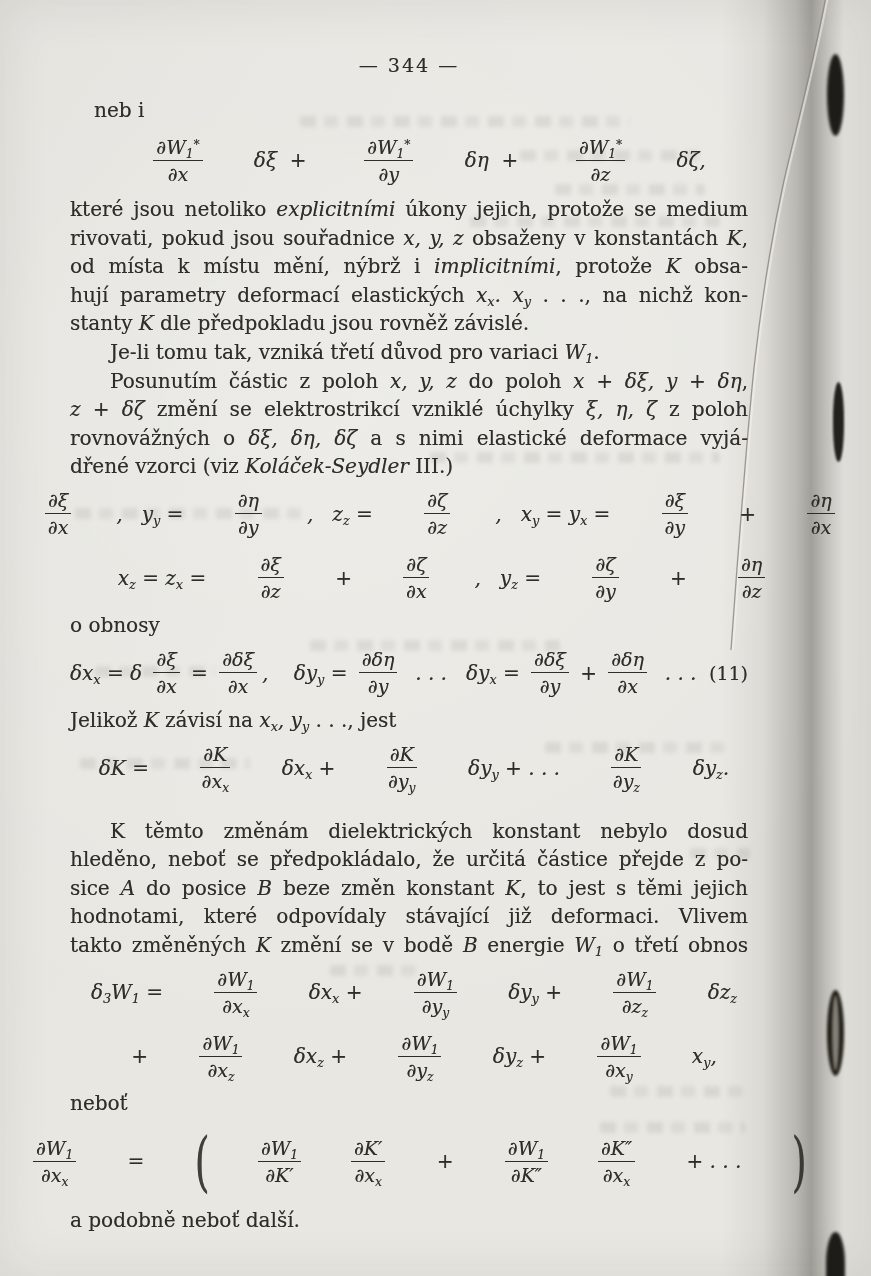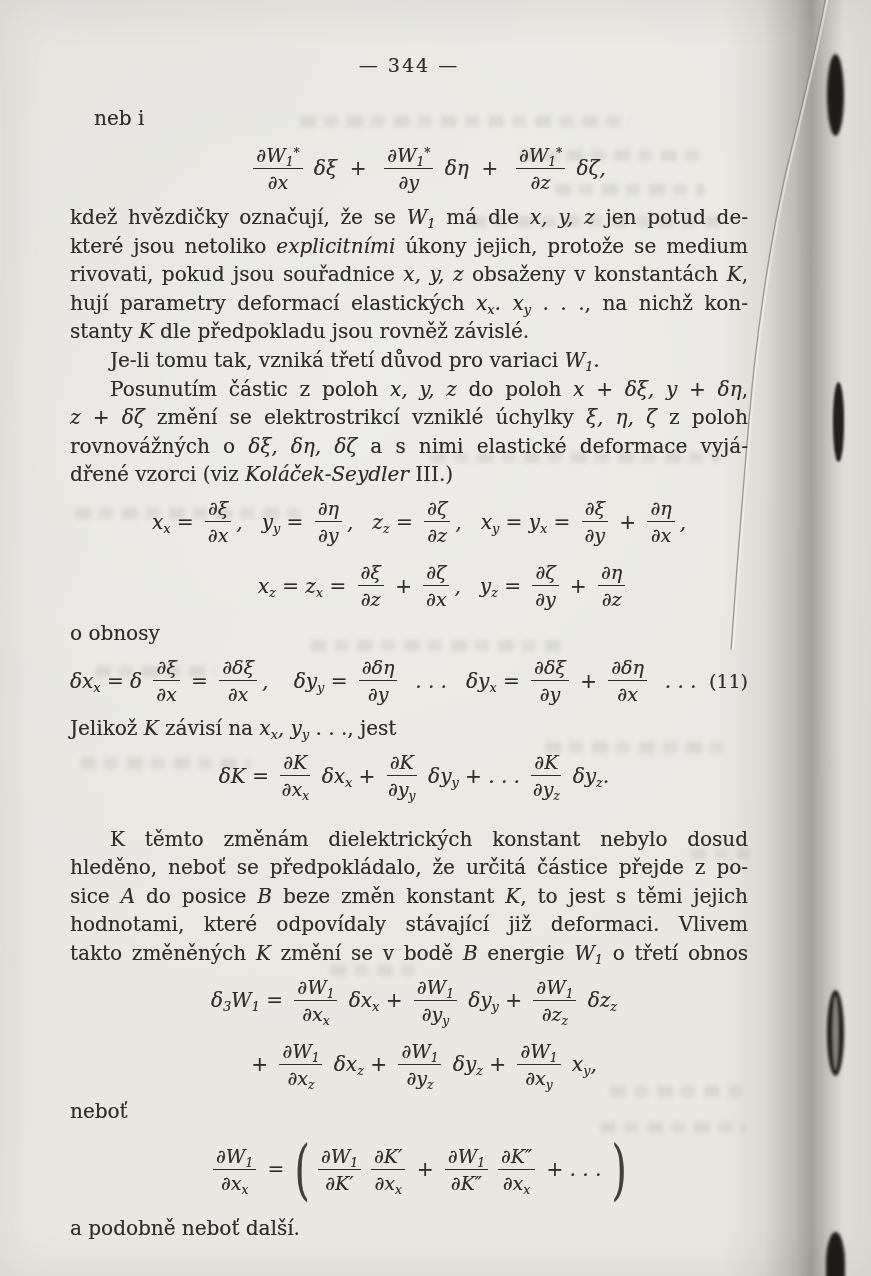--- a/index.html
+++ b/index.html
@@ -39,36 +39,36 @@
     background:repeating-linear-gradient(90deg,
       rgba(110,108,100,0.35) 0 16px, rgba(110,108,100,0) 16px 24px,
       rgba(110,108,100,0.28) 24px 38px, rgba(110,108,100,0) 38px 47px);
   }
 
   .content{
     position:absolute;left:70px;top:52px;width:678px;
     color:#2f2d29;font-size:20px;
     text-shadow:0.2px 0.2px 0.6px rgba(47,45,41,0.5);
   }
-  .pagenum{text-align:center;letter-spacing:2px;font-size:19px;line-height:26px;margin-bottom:26px;}
+  .pagenum{text-align:center;letter-spacing:2px;font-size:19px;line-height:26px;margin-bottom:18px;}
   .line{line-height:29px;}
   .intro{margin-left:24px;}
   .indent{text-indent:40px;}
 
   .para .jline{line-height:28.5px;text-align:justify;text-align-last:justify;}
   .para .jline.last{text-align-last:left;}
   .para.indented .jline.first{text-indent:40px;}
 
   i{font-style:italic;}
   sub{font-size:64%;vertical-align:-0.32em;line-height:0;}
   sup{font-size:64%;vertical-align:0.45em;line-height:0;}
 
   .formula{
     display:flex;align-items:center;justify-content:center;
-    min-height:62px;font-style:italic;margin:2px 0;
+    min-height:62px;font-style:italic;margin:2px 0;gap:40px;
   }
   .formula .mt{white-space:pre;}
   .frac{display:inline-block;vertical-align:middle;text-align:center;margin:0 5px;font-size:19px;}
   .frac .num{display:block;border-bottom:1.5px solid #2f2d29;padding:0 3px 2px;line-height:22px;}
   .frac .den{display:block;padding-top:2px;line-height:22px;}
   .bigp{font-style:normal;font-size:52px;line-height:0;display:inline-block;transform:scale(0.75,1.25);margin:0 1px;opacity:.9;}
   .f1{min-height:66px;padding-left:36px;margin-bottom:2px;}
   .f2a{padding-left:20px;}
   .f2b{padding-left:70px;}
   .f3{justify-content:flex-start;position:relative;padding-right:70px;}
@@ -129,23 +129,23 @@
         </span>
         <span class="mt"> δη  +  </span>
         <span class="frac">
           <span class="num">∂W<sub>1</sub><sup>*</sup></span>
           <span class="den">∂z</span>
         </span>
         <span class="mt"> δζ,</span>
       </div>
 
     <div class="para">
-        <div class="jline first">kdež hvězdičky označují, že se <i>W<sub>1</sub></i> má dle <i>x, y, z</i> jen potud de-</div>
         <div class="jline">které jsou netoliko <i>explicitními</i> úkony jejich, protože se medium</div>
         <div class="jline">rivovati, pokud jsou souřadnice <i>x, y, z</i> obsaženy v konstantách <i>K</i>,</div>
+        <div class="jline">od místa k místu mění, nýbrž i <i>implicitními</i>, protože <i>K</i> obsa-</div>
         <div class="jline">hují parametry deformací elastických <i>x<sub>x</sub>. x<sub>y</sub></i> . . ., na nichž kon-</div>
         <div class="jline last">stanty <i>K</i> dle předpokladu jsou rovněž závislé.</div>
       </div>
 
     <div class="line indent">Je-li tomu tak, vzniká třetí důvod pro variaci <i>W<sub>1</sub></i>.</div>
 
     <div class="para indented">
         <div class="jline first">Posunutím částic z poloh <i>x, y, z</i> do poloh <i>x + δξ, y + δη</i>,</div>
         <div class="jline"><i>z + δζ</i> změní se elektrostrikcí vzniklé úchylky <i>ξ, η, ζ</i> z poloh</div>
         <div class="jline">rovnovážných o <i>δξ, δη, δζ</i> a s nimi elastické deformace vyjá-</div>

